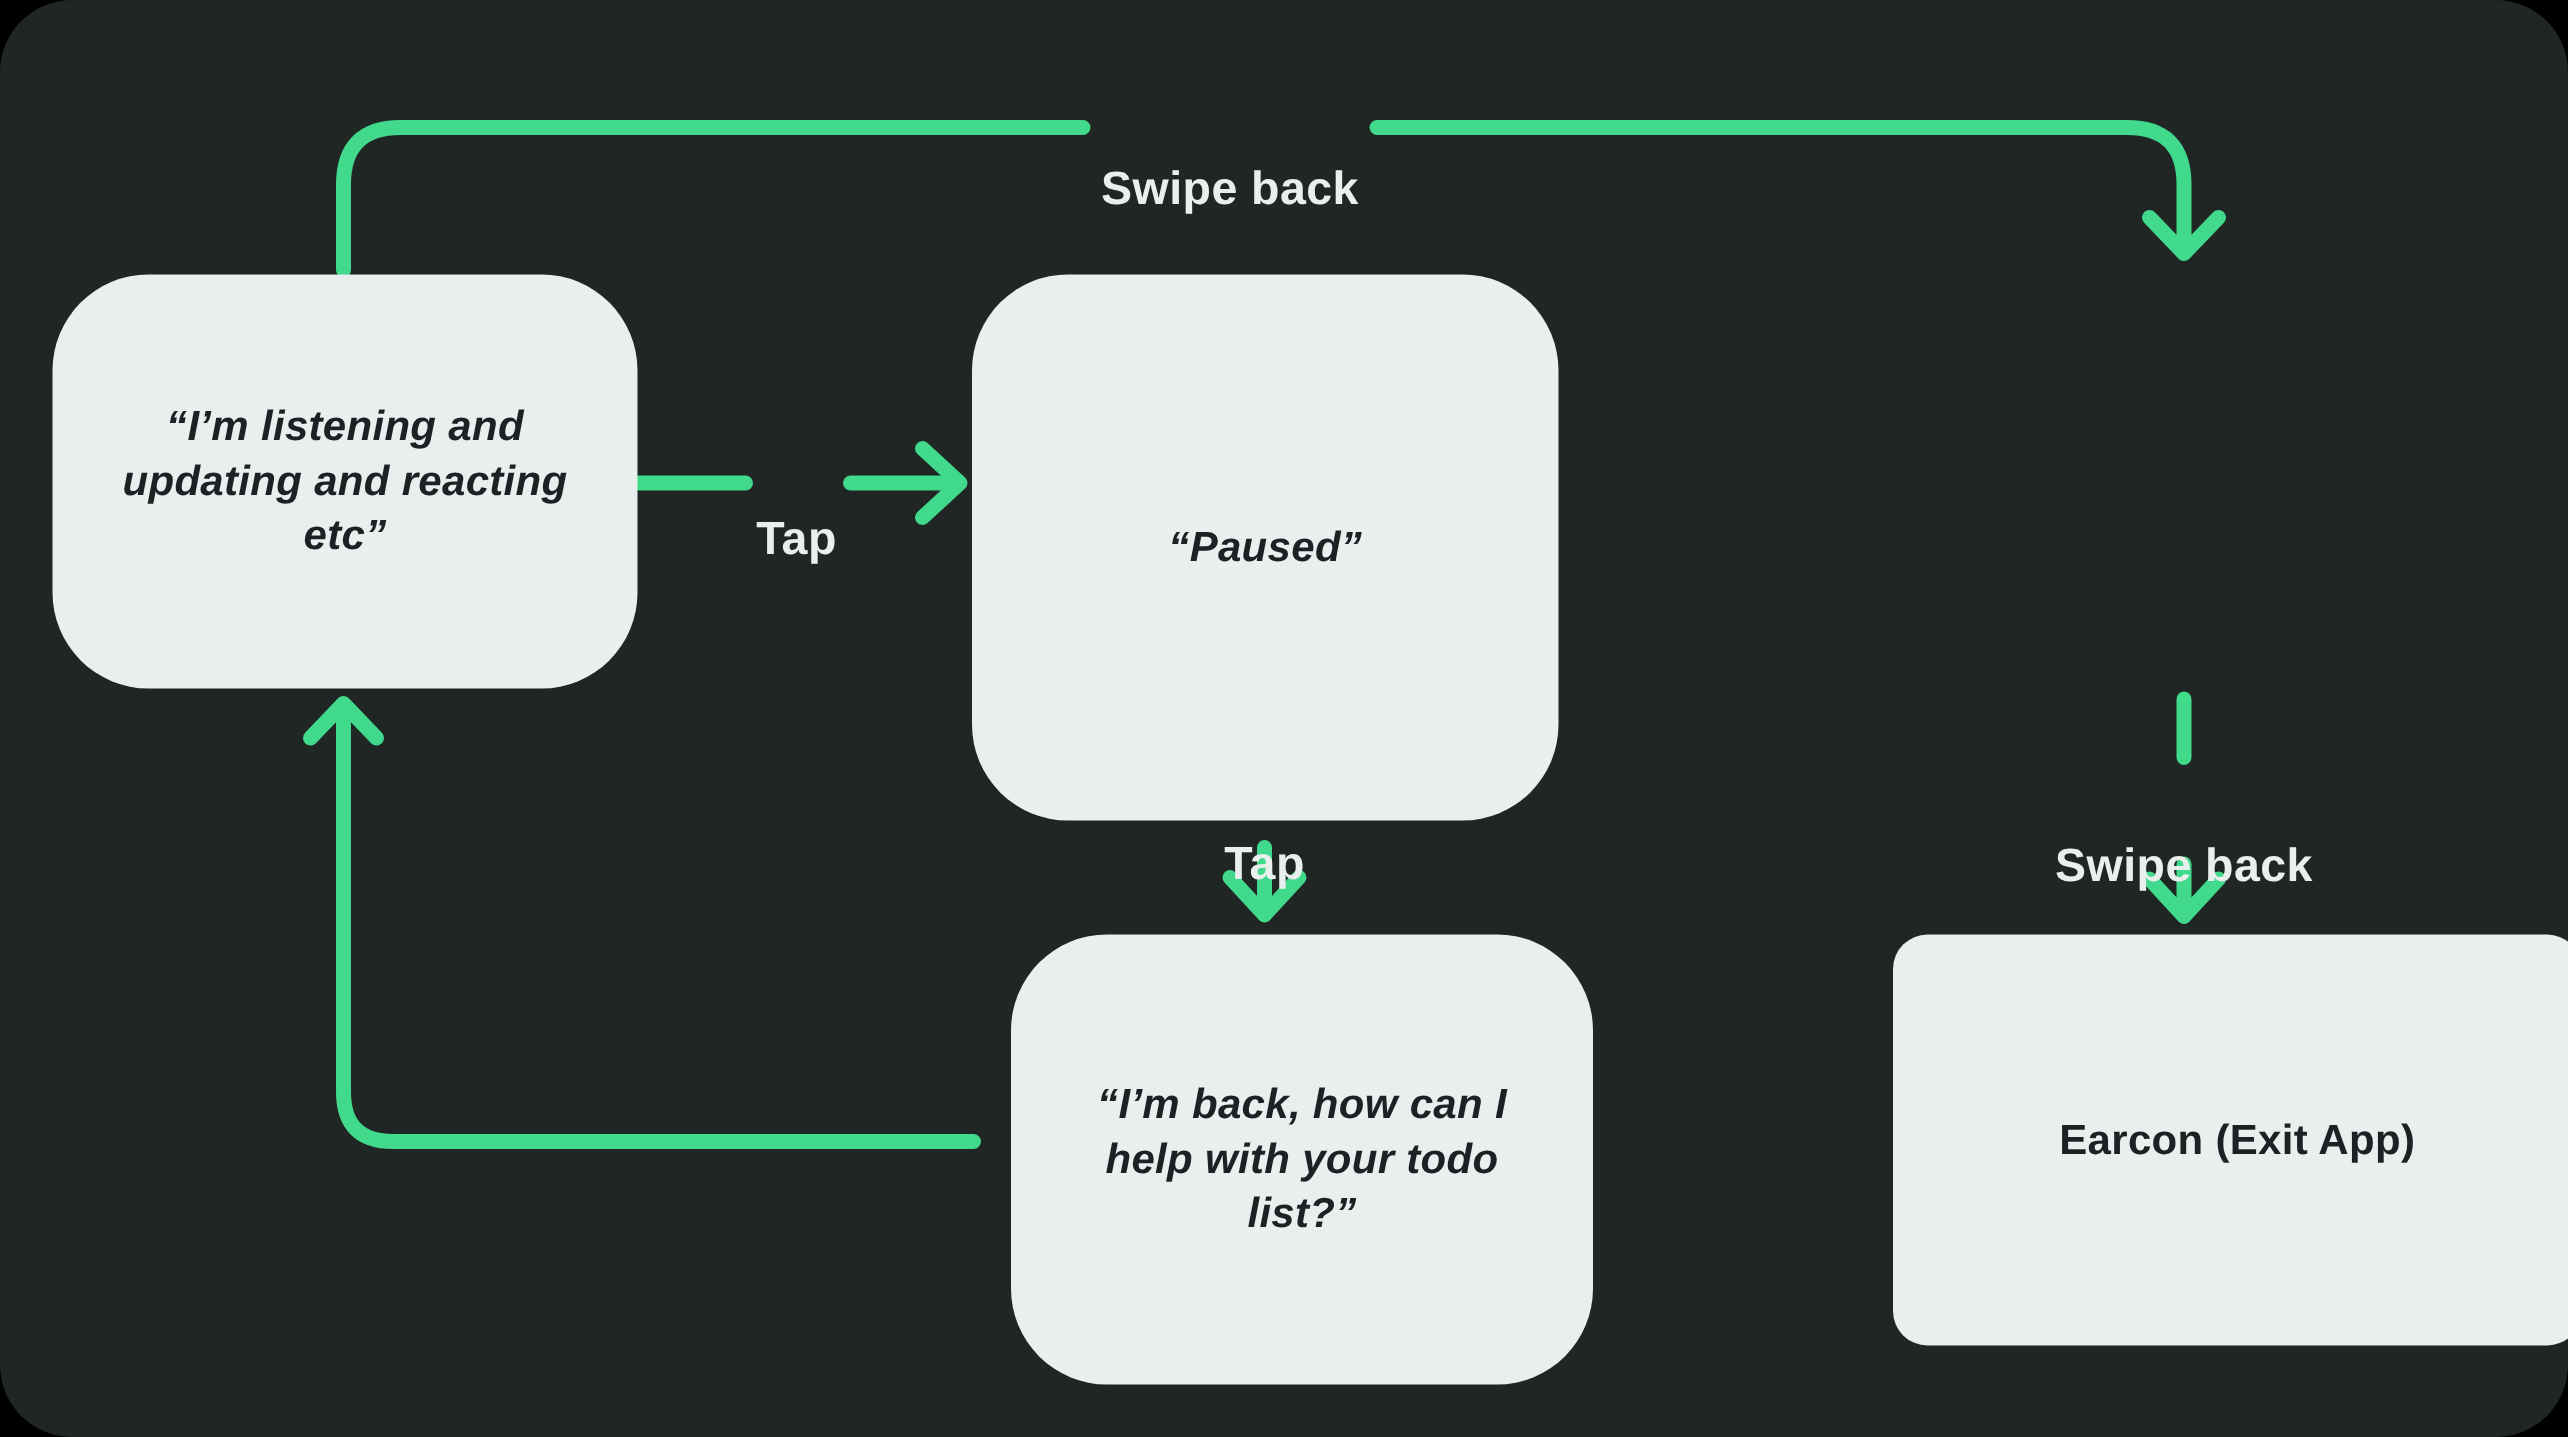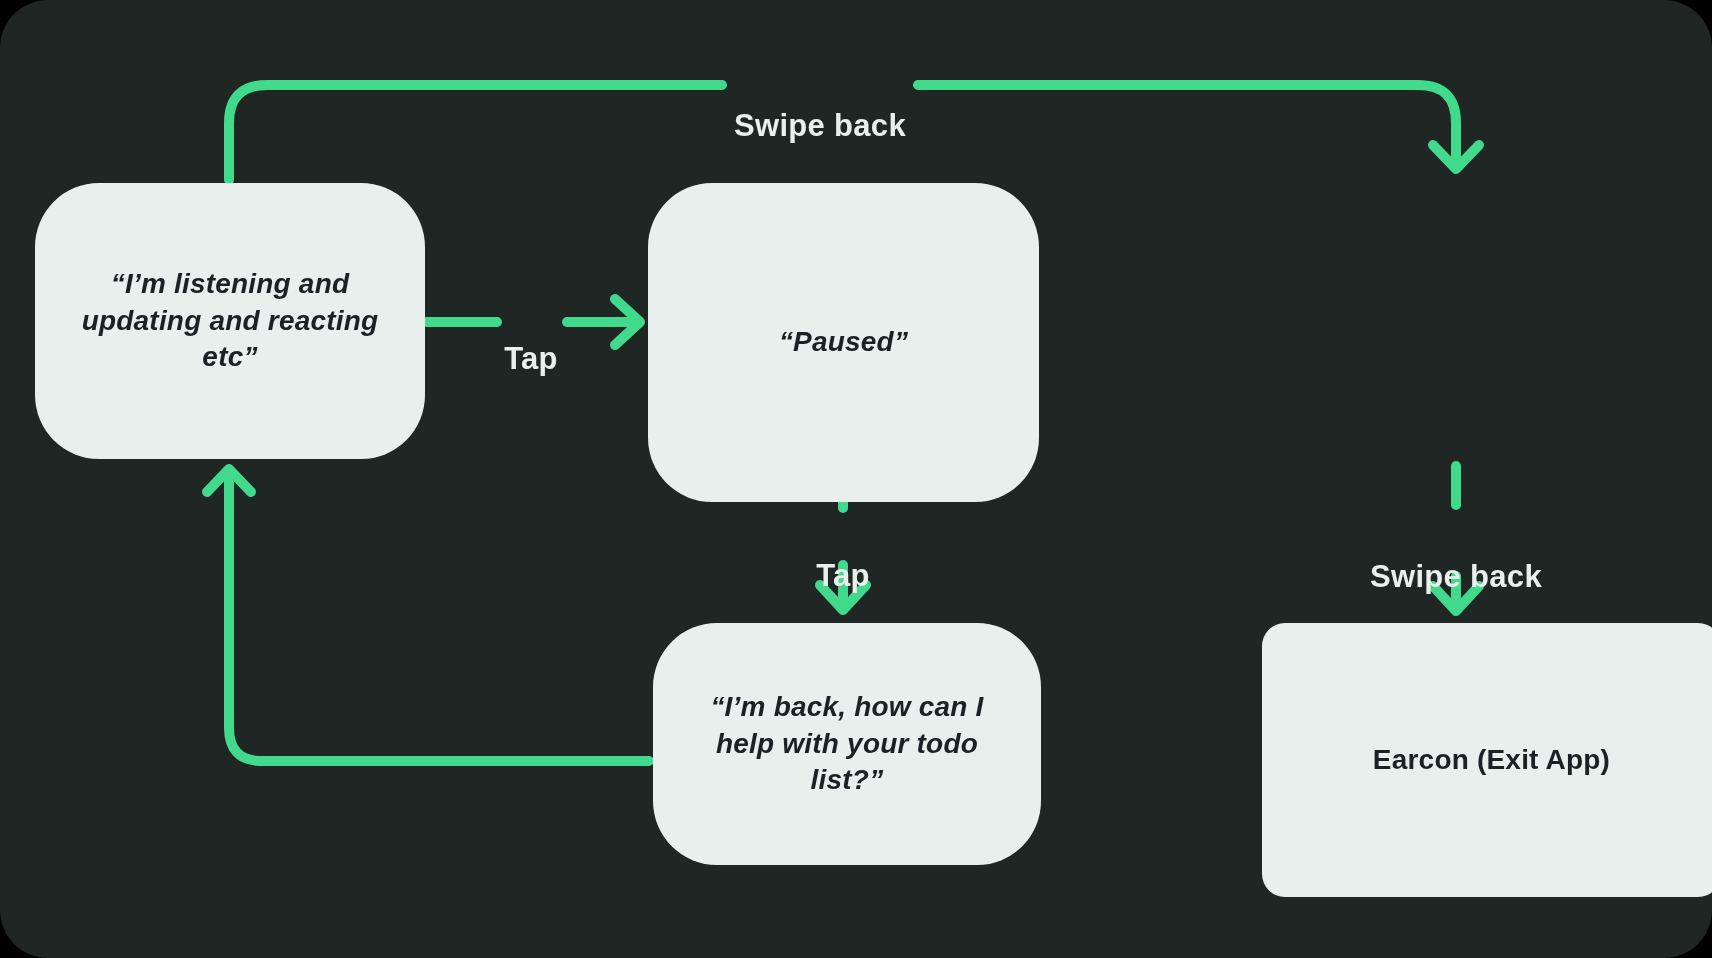--- a/index.html
+++ b/index.html
@@ -51,23 +51,23 @@
     color: var(--node-text);
     font-size: 28px;
     font-weight: 700;
     line-height: 1.32;
     white-space: pre-line;
     letter-spacing: 0.2px;
   }
   .node.quote .node-text { font-style: italic; }
 
   .node-listening    { left: 35px;   top: 183px; width: 390px; height: 276px; }
-  .node-paused       { left: 648px;  top: 183px; width: 391px; height: 319px; }
+  .node-paused       { left: 648px;  top: 183px; width: 391px; height: 364px; }
   .node-exit-confirm { left: 1262px; top: 183px; width: 389px; height: 277px; }
-  .node-back         { left: 653px;  top: 623px; width: 388px; height: 242px; }
+  .node-back         { left: 674px;  top: 623px; width: 388px; height: 300px; }
   .node-earcon       { left: 1262px; top: 623px; width: 459px; height: 274px; border-radius: 23px; }
 
   .edge-label {
     position: absolute;
     transform: translate(-50%, -50%);
     color: var(--label-text);
     font-size: 31px;
     font-weight: 700;
     white-space: nowrap;
     letter-spacing: 0.3px;

